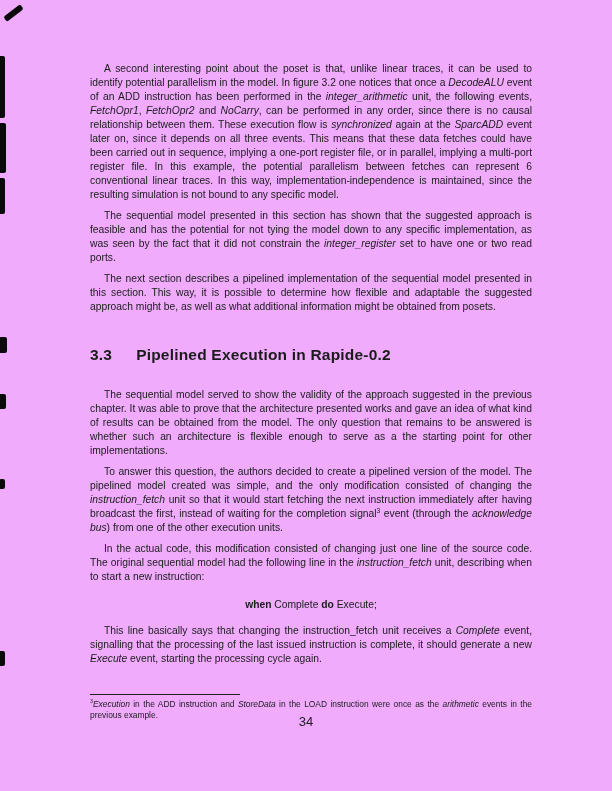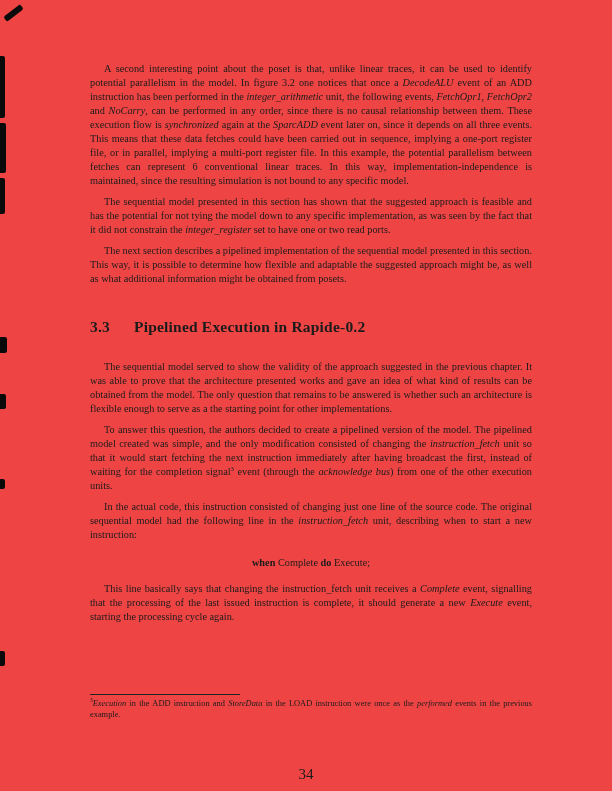--- a/index.html
+++ b/index.html
@@ -2,23 +2,23 @@
 <html><head>
 <meta charset="utf-8">
 <style>
   html, body { margin: 0; padding: 0; }
   body { background: #f6f5f0; }
 
   .page {
     position: relative;
     width: 612px;
     height: 791px;
-    background: #ef4444;
+    background: #f0abfc;
     overflow: hidden;
-    font-family: Liberation Serif, serif;
+    font-family: Liberation Sans, sans-serif;
     color: #1b1b1b;
   }
 
   
   .artifact { position: absolute; background: #0a0a0a; border-radius: 2px; }
   .a1 { left: 3px;  top: 10px;  width: 21px; height: 6px; transform: rotate(-38deg); }
   .a2 { left: -2px; top: 56px;  width: 7px;  height: 62px; }
   .a3 { left: -2px; top: 123px; width: 8px;  height: 50px; }
   .a4 { left: -2px; top: 178px; width: 7px;  height: 36px; }
   .a5 { left: -1px; top: 337px; width: 8px;  height: 16px; }
@@ -70,25 +70,25 @@
   }
   .footnote-text {
     font-size: 8.4px;
     line-height: 10.5px;
     text-align: justify;
     margin: 0;
   }
 
   .page-number {
     position: absolute;
-    top: 766px;
+    top: 714px;
     left: 0;
     width: 612px;
     text-align: center;
-    font-size: 15px;
+    font-size: 13px;
   }
 
   .run-i { font-style: italic; }
   .run-b { font-weight: bold; margin-top: 27px; }
   .run-sup { vertical-align: super; font-size: 0.65em; line-height: 0; }
 </style>
 </head>
 <body>
 
 <div class="page">
@@ -111,28 +111,28 @@
     <p class="para"><span>The next section describes a pipelined implementation of the sequential model presented in this section. This way, it is possible to determine how flexible and adaptable the suggested approach might be, as well as what additional information might be obtained from posets.</span></p>
 
     <h2 class="section-heading">
       <span class="sec-num">3.3</span><span class="sec-title">Pipelined Execution in Rapide-0.2</span>
     </h2>
 
     <p class="para"><span>The sequential model served to show the validity of the approach suggested in the previous chapter. It was able to prove that the architecture presented works and gave an idea of what kind of results can be obtained from the model. The only question that remains to be answered is whether such an architecture is flexible enough to serve as a the starting point for other implementations.</span></p>
 
     <p class="para"><span>To answer this question, the authors decided to create a pipelined version of the model. The pipelined model created was simple, and the only modification consisted of changing the </span><span class="run-i">instruction_fetch</span><span> unit so that it would start fetching the next instruction immediately after having broadcast the first, instead of waiting for the completion signal</span><span class="run-sup">3</span><span> event (through the </span><span class="run-i">acknowledge bus</span><span>) from one of the other execution units.</span></p>
 
-    <p class="para"><span>In the actual code, this instruction consisted of changing just one line of the source code. The original sequential model had the following line in the </span><span class="run-i">instruction_fetch</span><span> unit, describing when to start a new instruction:</span></p>
+    <p class="para"><span>In the actual code, this modification consisted of changing just one line of the source code. The original sequential model had the following line in the </span><span class="run-i">instruction_fetch</span><span> unit, describing when to start a new instruction:</span></p>
 
     <p class="code-line"><span class="run-b">when</span><span> Complete </span><span class="run-b">do</span><span> Execute;</span></p>
 
     <p class="para"><span>This line basically says that changing the instruction_fetch unit receives a </span><span class="run-i">Complete</span><span> event, signalling that the processing of the last issued instruction is complete, it should generate a new </span><span class="run-i">Execute</span><span> event, starting the processing cycle again.</span></p>
 
   </main>
 
   <div class="footnote-block">
     <div class="footnote-rule"></div>
-    <p class="footnote-text"><span class="run-sup">3</span><span class="run-i">Execution</span><span> in the ADD instruction and </span><span class="run-i">StoreData</span><span> in the LOAD instruction were once as the </span><span class="run-i">performed</span><span> events in the previous example.</span></p>
+    <p class="footnote-text"><span class="run-sup">3</span><span class="run-i">Execution</span><span> in the ADD instruction and </span><span class="run-i">StoreData</span><span> in the LOAD instruction were once as the </span><span class="run-i">arithmetic</span><span> events in the previous example.</span></p>
   </div>
 
   <div class="page-number">34</div>
 
 </div>
 
 </body></html>

